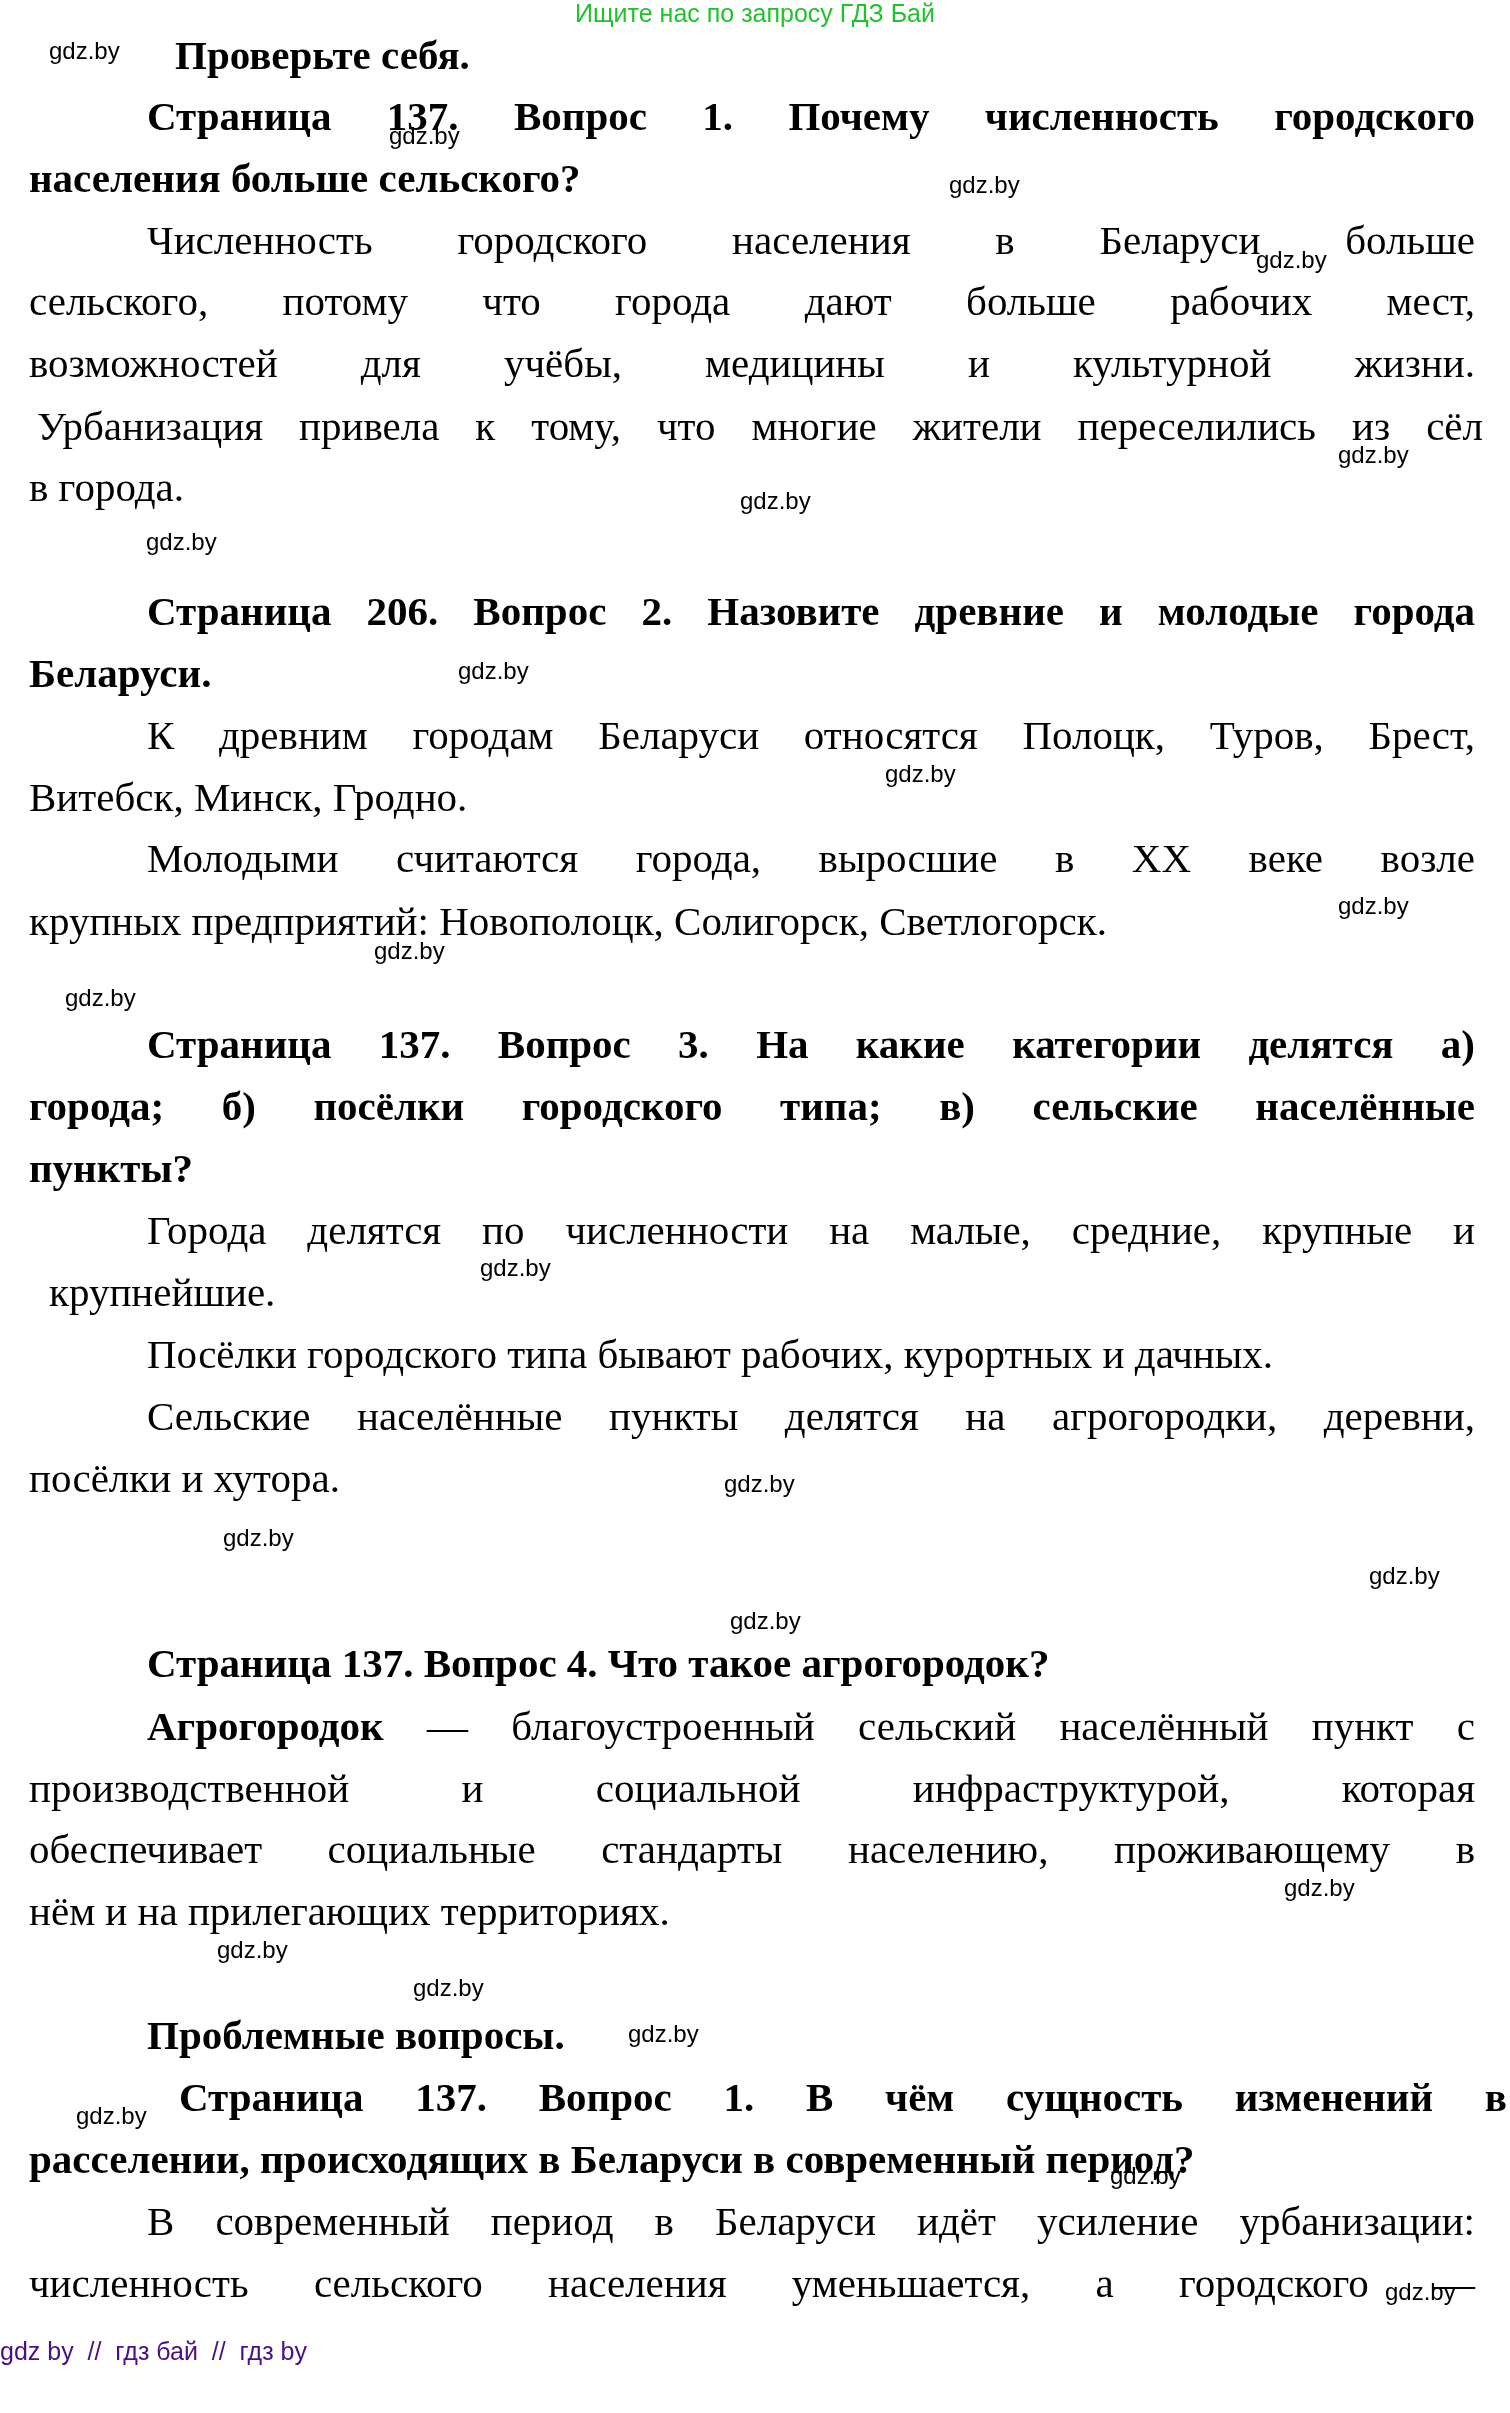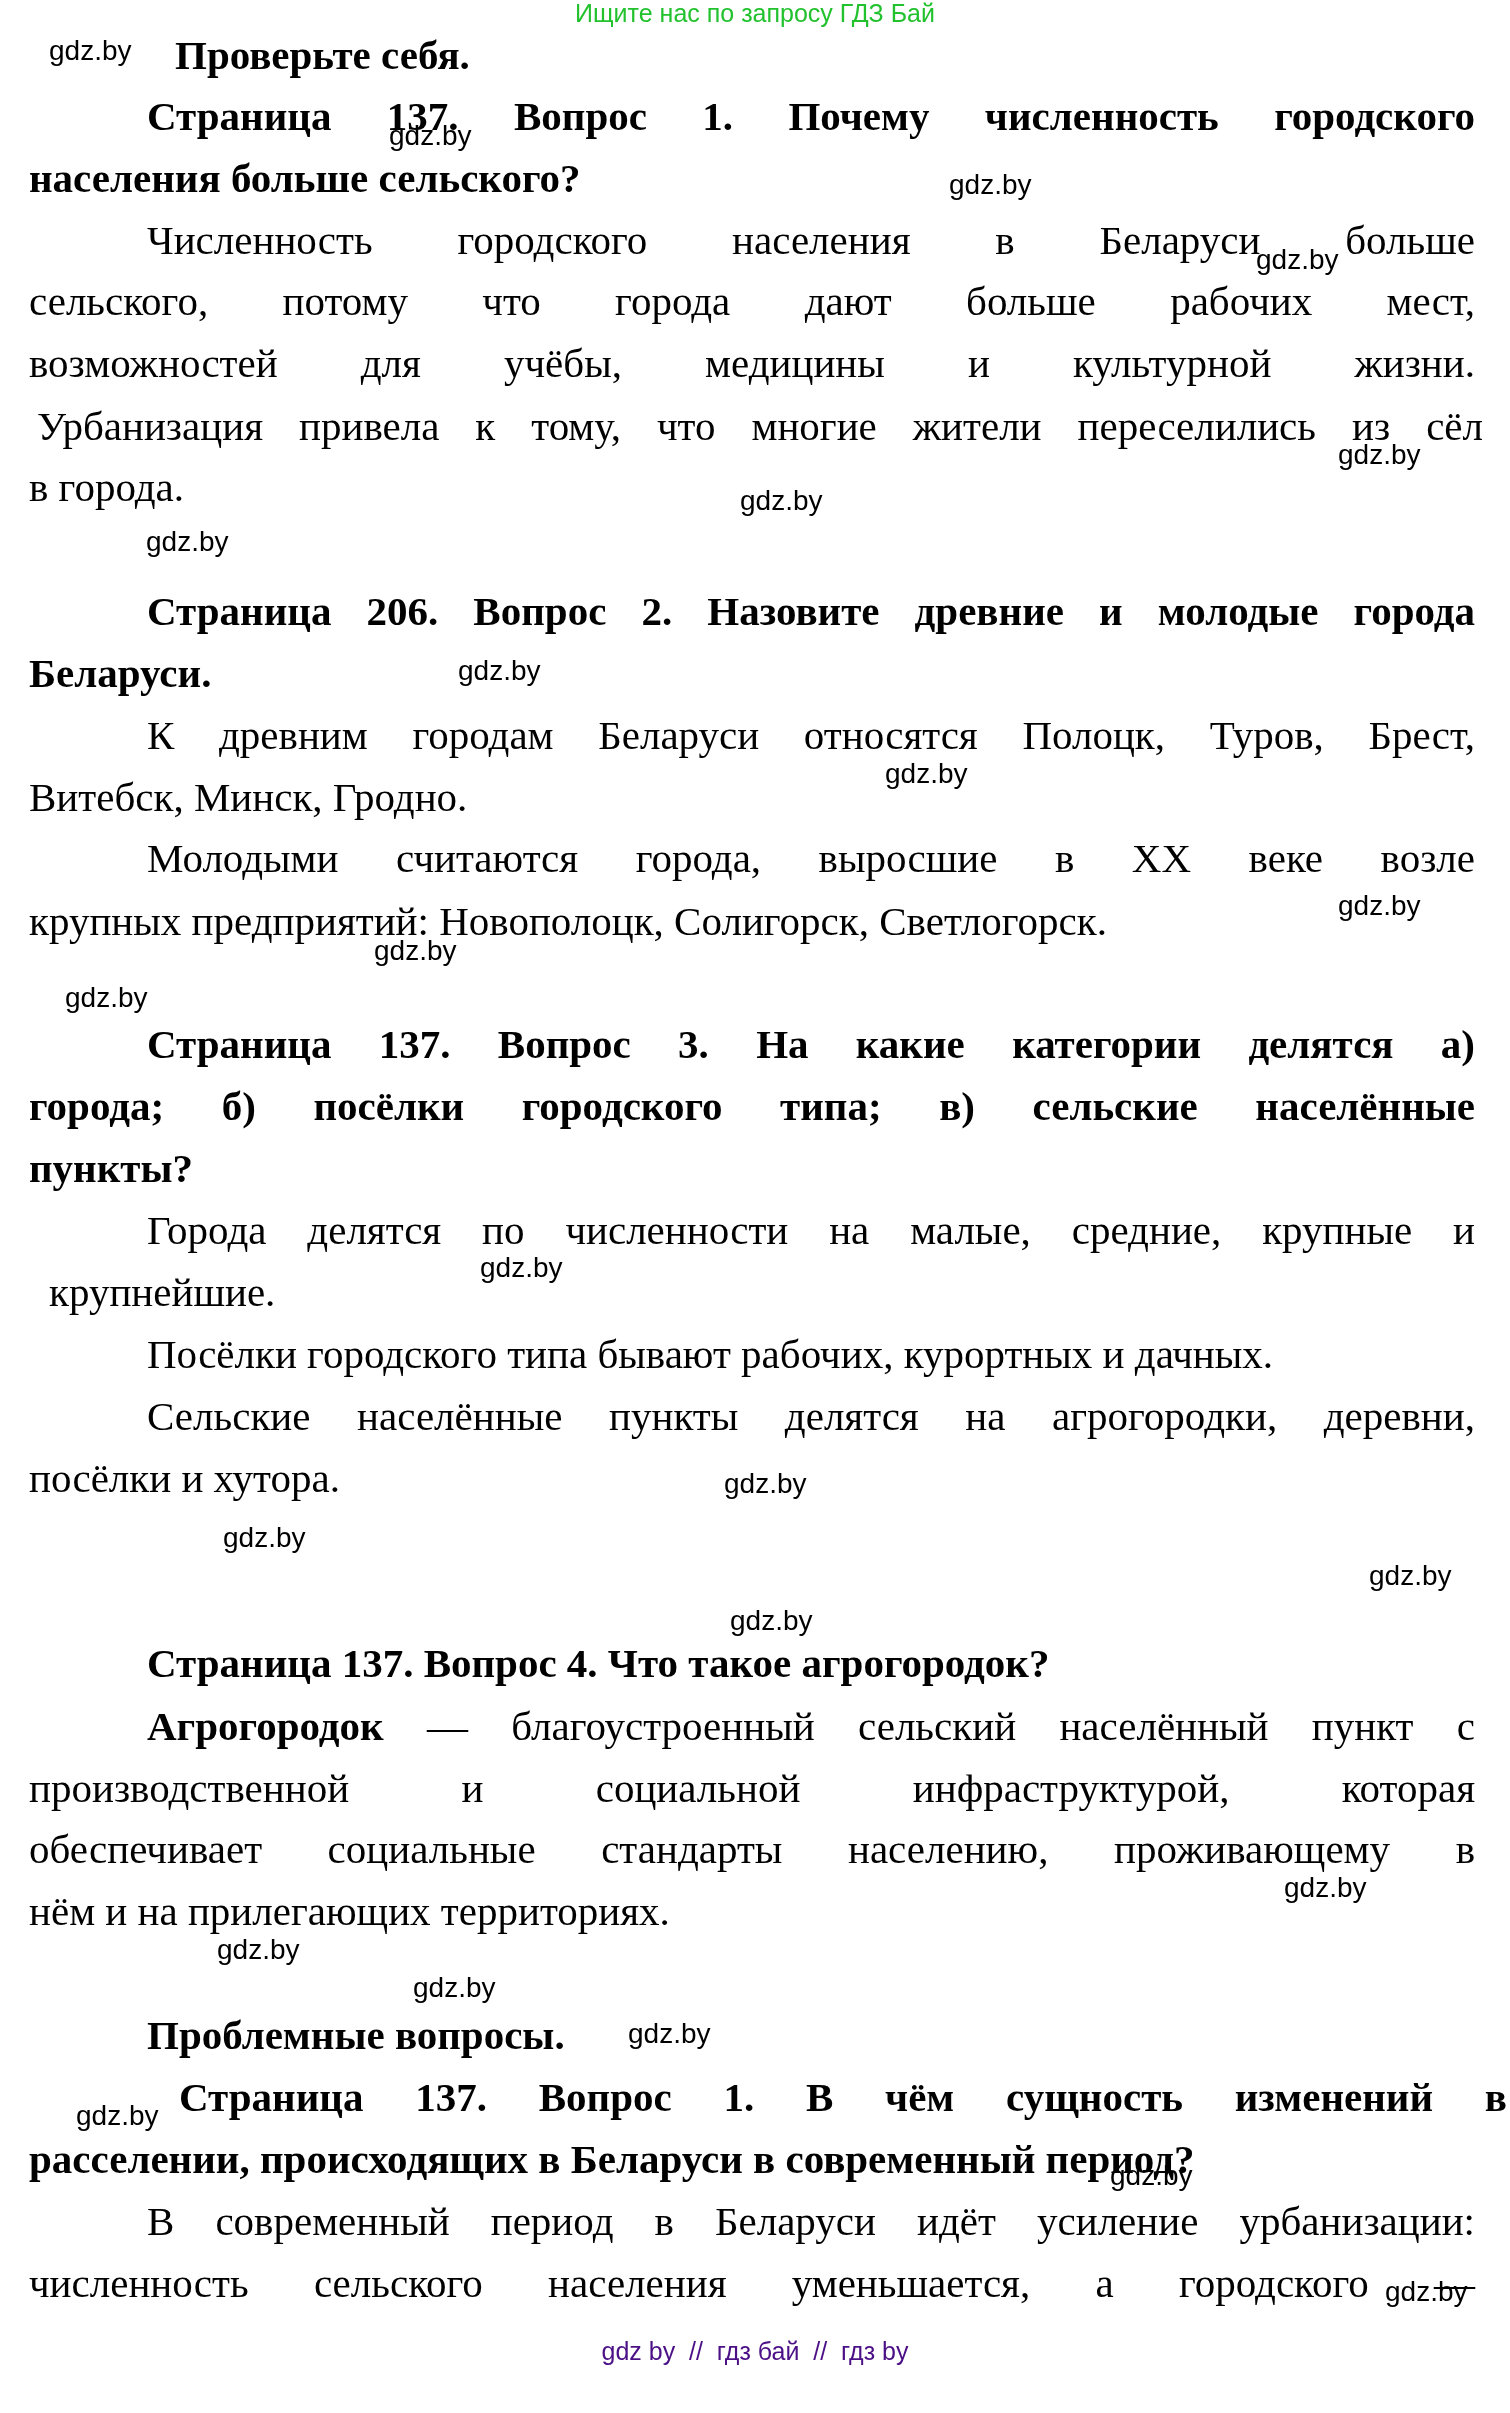--- a/index.html
+++ b/index.html
@@ -4,34 +4,34 @@
 <style>
   html, body { margin: 0; padding: 0; background: #ffffff; }
   body { width: 1510px; height: 2413px; position: relative; overflow: hidden; }
   .banner-top {
     position: absolute; left: 0; width: 1510px; top: 0; height: 26px;
     text-align: center; font-family: "Liberation Sans", sans-serif; font-size: 25px;
     line-height: 26px; color: #22c12e;
   }
   .banner-bottom {
     position: absolute; left: 0; width: 1510px; top: 2335px; height: 33px;
-    text-align: center; font-family: "Liberation Sans", sans-serif; font-size: 25px;
+    font-family: "Liberation Sans", sans-serif; font-size: 25px;
     line-height: 33px; color: #4b0f86; white-space: pre;
   }
   .line {
     position: absolute; left: 29px; width: 1446px; height: 57px;
     font-family: "Liberation Serif", serif; font-size: 41px; line-height: 57px;
     color: #000; white-space: nowrap;
     text-align: justify; text-align-last: justify;
   }
   .line.ind { left: 147px; width: 1328px; }
   .line.last { text-align-last: left; }
   .b { font-weight: bold; }
   .wm {
-    position: absolute; font-family: "Liberation Sans", sans-serif; font-size: 28px;
+    position: absolute; font-family: "Liberation Sans", sans-serif; font-size: 24px;
     line-height: 26px; color: #000; white-space: nowrap;
   }
 </style>
 </head>
 <body>
 
 <div class="banner-top">Ищите нас по запросу ГДЗ Бай</div>
 
 <div id="doc">
     <div class="line ind last b" style="top: 27px; margin-left: 28px;">Проверьте себя.</div>

